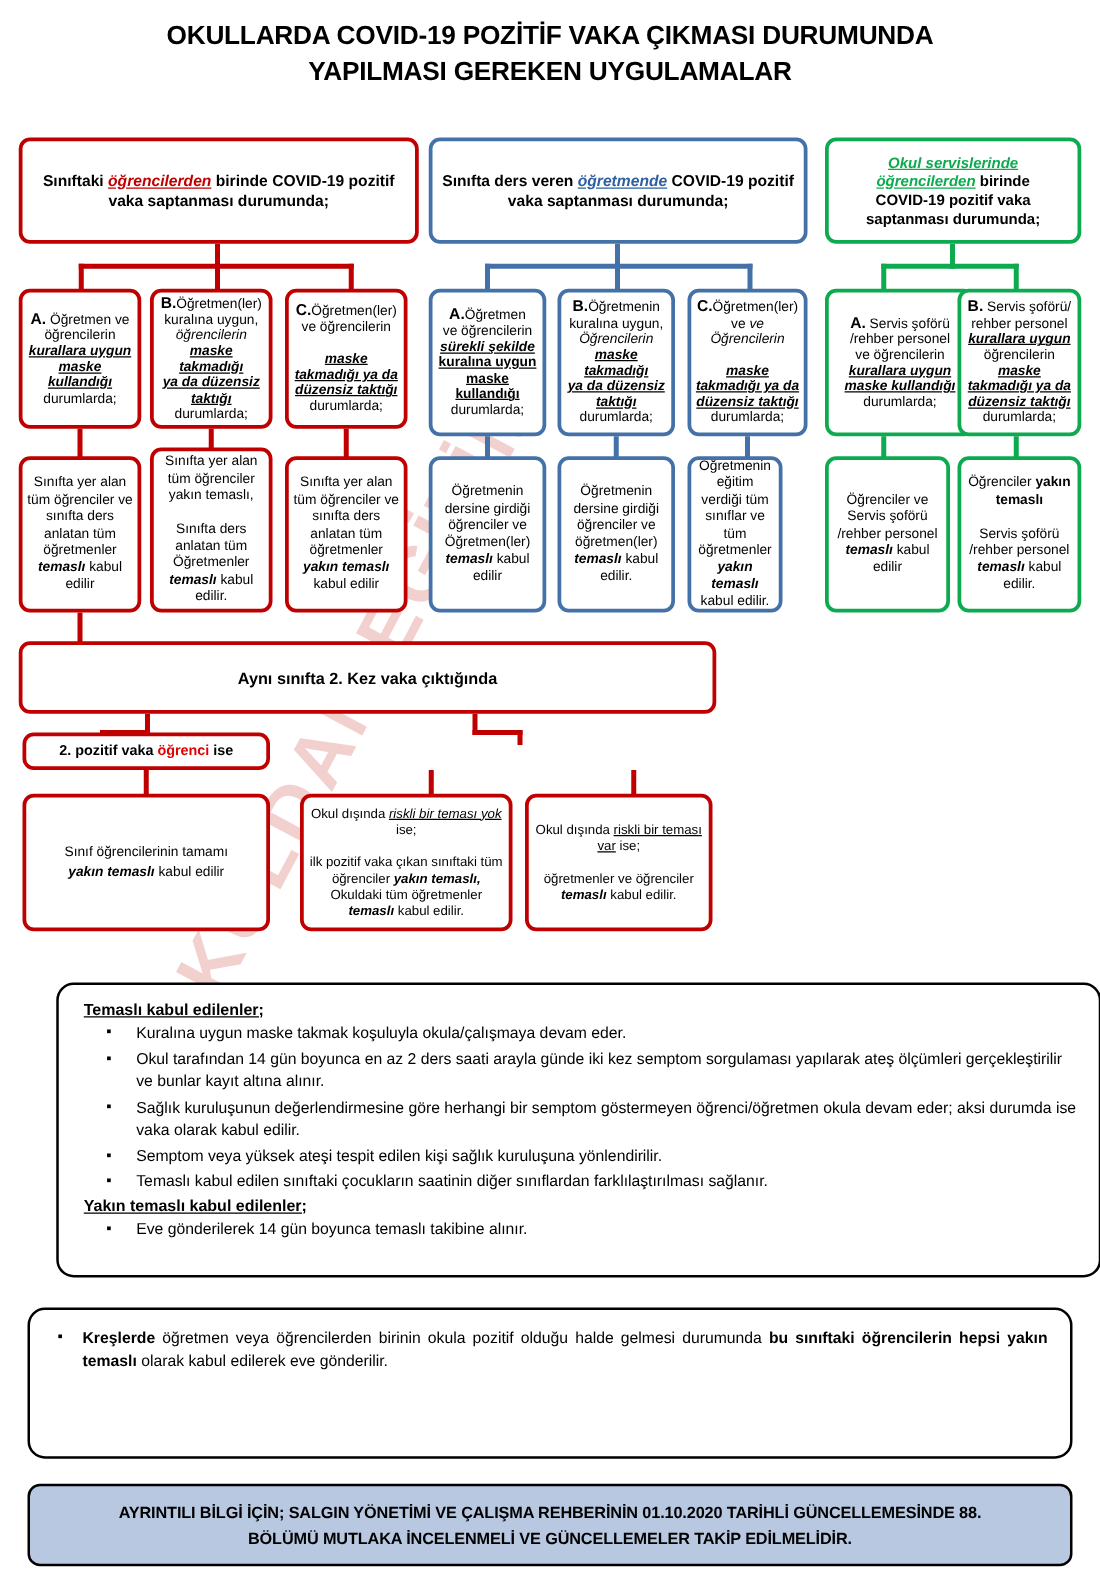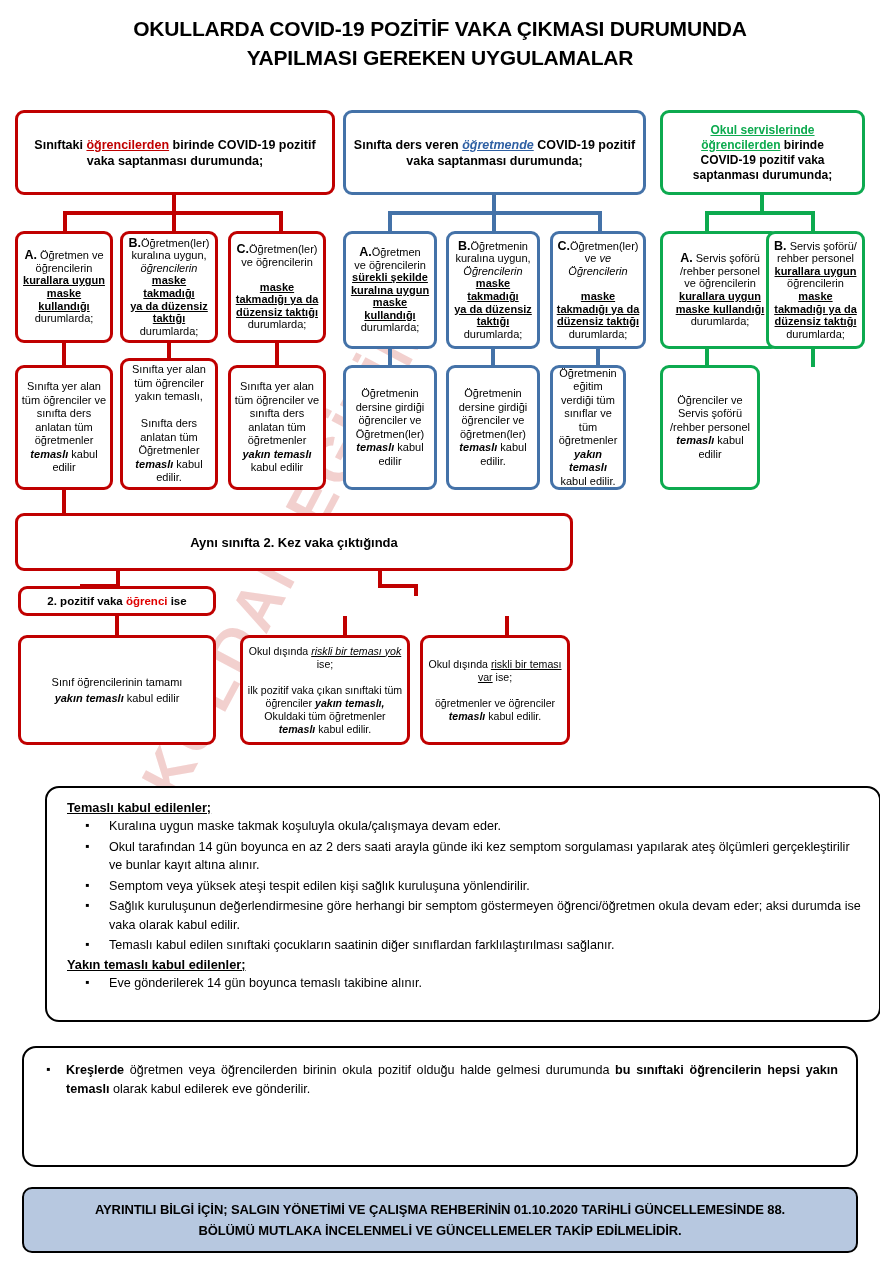--- a/index.html
+++ b/index.html
@@ -33,21 +33,21 @@
   
   .cn{position:absolute;}
   .cn.red{background:#C00000;border:0;border-radius:0;}
   .cn.blue{background:#4472A8;border:0;border-radius:0;}
   .cn.green{background:#0DAA4F;border:0;border-radius:0;}
 
   
   .b{font-weight:bold;}
   .i{font-style:italic;}
   .u{text-decoration:underline;}
-  .biu{font-weight:bold;text-decoration:underline;}
+  .biu{font-weight:bold;font-style:italic;text-decoration:underline;}
   .bi{font-weight:bold;font-style:italic;}
   .iu{font-style:italic;text-decoration:underline;}
   .red-t{color:#C00000;}
   .blue-t{color:#2E5FA3;}
   .green-t{color:#0DAA4F;}
   .red-ink{color:#E00000;}
 
   .hdr{font-size:12.5px;line-height:16px;font-weight:bold;}
   .hdr.green-hdr{font-size:12px;line-height:15px;}
   .abc{font-size:11px;line-height:12.6px;}
@@ -281,20 +281,27 @@
   <div class="cn green" style="left:705px;top:349px;width:4px;height:18px;"></div>
   <div class="cn green" style="left:811px;top:349px;width:4px;height:18px;"></div>
 
   <div class="box green" style="left:660px;top:365px;width:100px;height:125px;">
     <div class="inner out">
       <span>Öğrenciler ve Servis şoförü /rehber personel</span>
       <span class="bi">temaslı</span><span> kabul edilir</span>
     </div>
   </div>
 
+  <div class="box green" style="left:766px;top:365px;width:99px;height:125px;">
+    <div class="inner out">
+      <span>Öğrenciler </span><span class="b">yakın temaslı</span><br><br>
+      <span>Servis şoförü /rehber personel</span>
+      <span class="bi">temaslı</span><span> kabul edilir.</span>
+    </div>
+  </div>
 
   <div class="box red" style="left:15px;top:513px;width:558px;height:58px;">
     <div class="inner mid">Aynı sınıfta 2. Kez vaka çıktığında</div>
   </div>
 
   <div class="cn red" style="left:116px;top:571px;width:4px;height:17px;"></div>
   <div class="cn red" style="left:80px;top:584px;width:40px;height:4px;"></div>
   <div class="cn red" style="left:80px;top:584px;width:4px;height:12px;"></div>
   <div class="cn red" style="left:378px;top:571px;width:4px;height:17px;"></div>
   <div class="cn red" style="left:378px;top:584px;width:40px;height:4px;"></div>
@@ -332,22 +339,22 @@
       <span>Okuldaki tüm öğretmenler </span><span class="bi">temaslı</span><span> kabul edilir.</span>
     </div>
   </div>
 
   <div class="panel" style="left:22px;top:786px;width:836px;height:236px;margin-left:23px;">
     <div class="pad">
       <div class="ptitle">Temaslı kabul edilenler;</div>
       <ul class="bl">
         <li>Kuralına uygun maske takmak koşuluyla okula/çalışmaya devam eder.</li>
         <li>Okul tarafından 14 gün boyunca en az 2 ders saati arayla günde iki kez semptom sorgulaması yapılarak ateş ölçümleri gerçekleştirilir  ve bunlar kayıt altına alınır.</li>
+        <li>Sağlık kuruluşunun değerlendirmesine göre herhangi bir semptom göstermeyen öğrenci/öğretmen okula devam eder; aksi durumda ise vaka olarak kabul edilir.</li>
         <li>Semptom veya yüksek ateşi tespit edilen kişi sağlık kuruluşuna yönlendirilir.</li>
-        <li>Sağlık kuruluşunun değerlendirmesine göre herhangi bir semptom göstermeyen öğrenci/öğretmen okula devam eder; aksi durumda ise vaka olarak kabul edilir.</li>
         <li>Temaslı kabul edilen sınıftaki çocukların saatinin diğer sınıflardan farklılaştırılması sağlanır.</li>
       </ul>
       <div class="ptitle">Yakın temaslı kabul edilenler;</div>
       <ul class="bl">
         <li>Eve gönderilerek 14 gün boyunca  temaslı takibine alınır.</li>
       </ul>
     </div>
   </div>
 
   <div class="panel" style="left:22px;top:1046px;width:836px;height:121px;">

